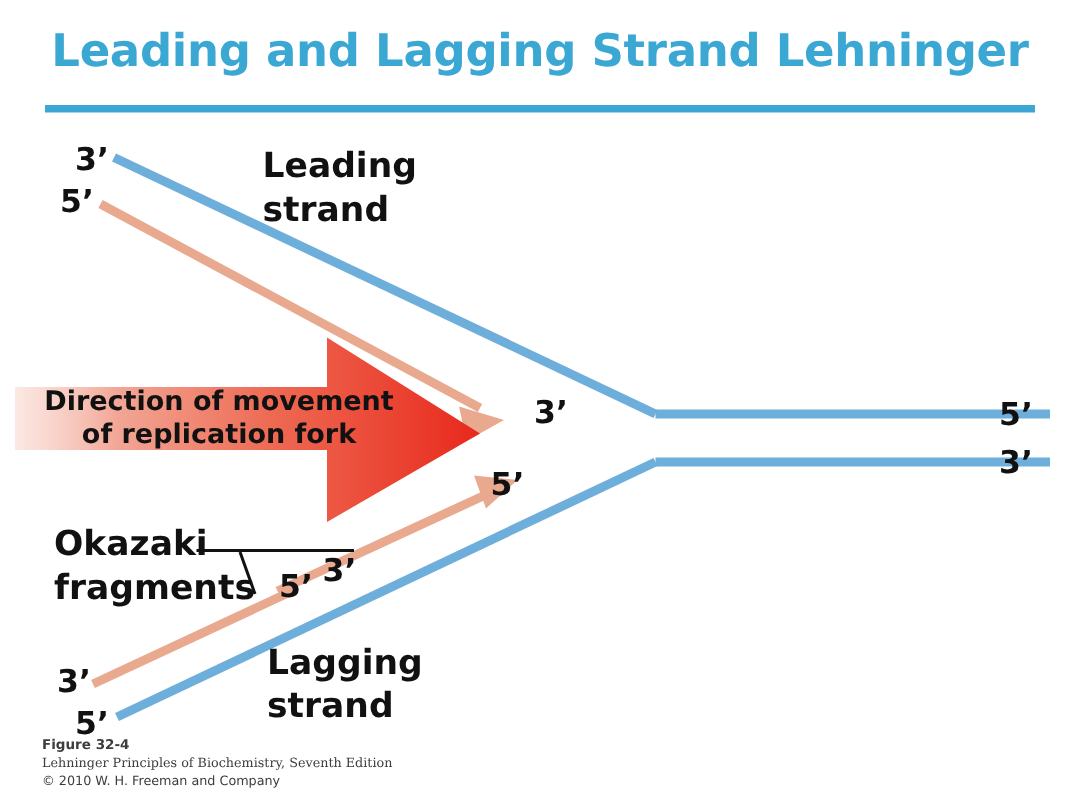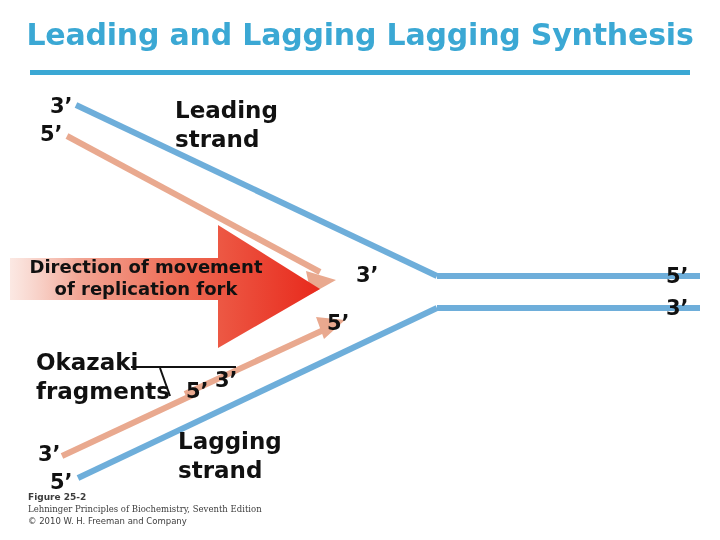--- a/index.html
+++ b/index.html
@@ -90,21 +90,21 @@
     font-family: "DejaVu Sans", sans-serif;
     font-size: 8.5px;
     line-height: 1.45;
   }
 </style>
 </head>
 <body>
 
 <div id="slide">
 
-  <div id="slide-title">Leading and Lagging Lagging Synthesis</div>
+  <div id="slide-title">Leading and Lagging Strand Lehninger</div>
 
   <div id="title-rule"></div>
 
   <div id="figure-area">
     <svg id="figure-svg" viewBox="0 0 720 458" xmlns="http://www.w3.org/2000/svg">
 
       <defs>
         <linearGradient id="forkArrowGrad" x1="0" y1="0" x2="1" y2="0">
           <stop offset="0%" stop-color="#F9DCD4" stop-opacity="0.65"></stop>
           <stop offset="22%" stop-color="#F2A695"></stop>
@@ -155,18 +155,18 @@
 
       <text class="dna-label strand-label" x="178" y="367">Lagging</text>
       <text class="dna-label strand-label" x="178" y="396">strand</text>
 
       <text class="dna-label prime-label" x="666" y="201">5’</text>
       <text class="dna-label prime-label" x="666" y="233">3’</text>
     </svg>
   </div>
 
   <div id="credit">
-    <div id="credit-figure">Figure 25-2</div>
+    <div id="credit-figure">Figure 32-4</div>
     <div id="credit-source">Lehninger Principles of Biochemistry, Seventh Edition</div>
     <div id="credit-copyright">© 2010 W. H. Freeman and Company</div>
   </div>
 
 </div>
 
 </body></html>

